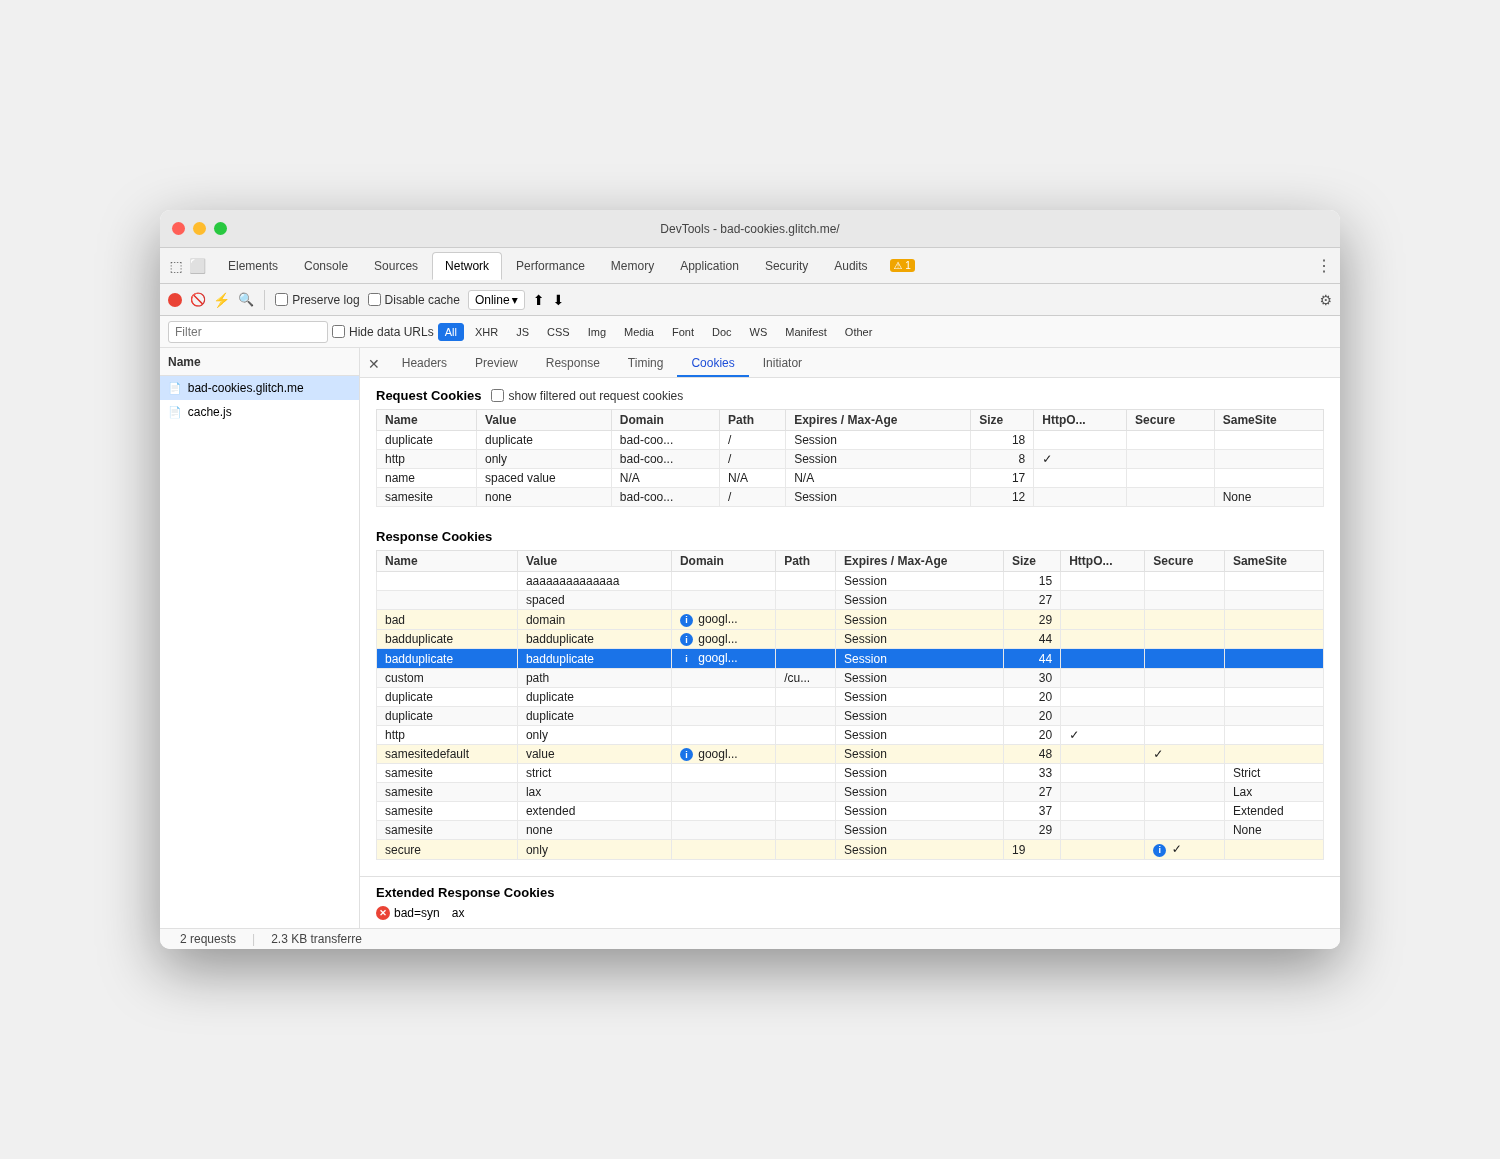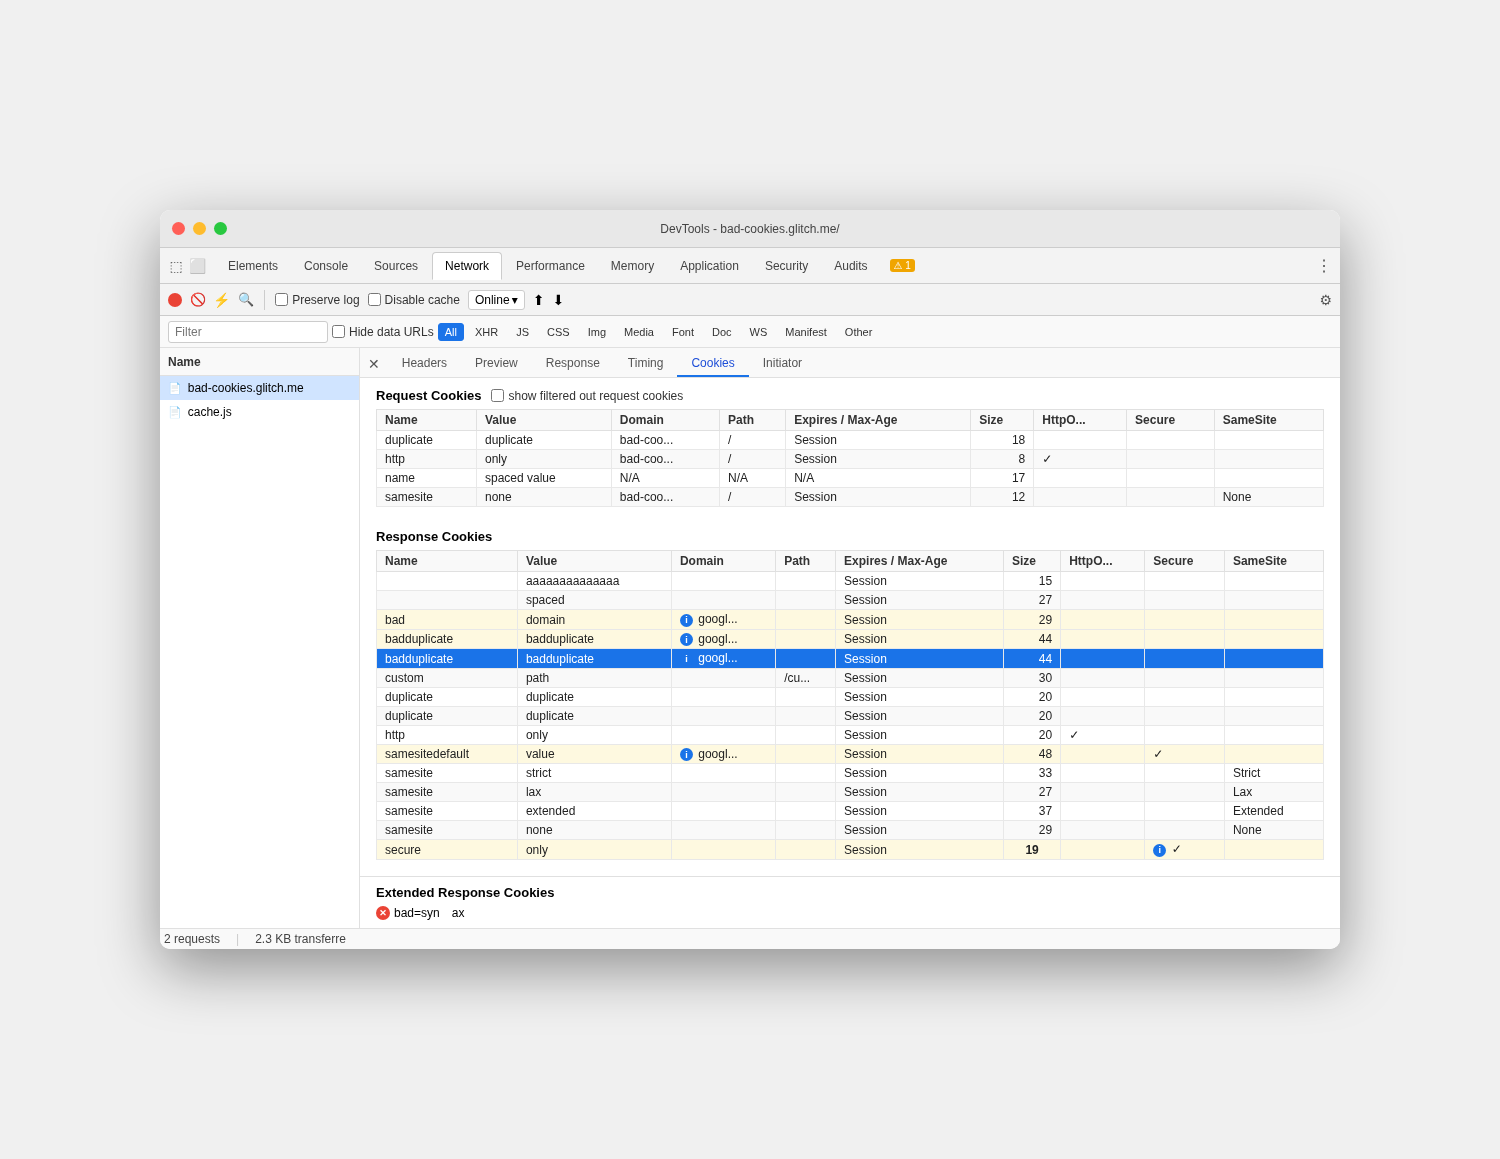--- a/index.html
+++ b/index.html
@@ -310,21 +310,21 @@
       height: 14px;
       border-radius: 50%;
       background: #ea4335;
       color: #fff;
       font-size: 9px;
       font-weight: bold;
     }
     .status-bar {
       border-top: 1px solid #e0e0e0;
       background: #f9f9f9;
-      padding: 3px 4px;
+      padding: 3px 20px;
       font-size: 12px;
       color: #444;
       display: flex;
       gap: 16px;
     }
     .status-bar-separator { color: #ccc; }
     .upload-download-icon {
       display: inline-flex;
       align-items: center;
       font-size: 14px;
@@ -687,21 +687,21 @@
                   <td></td>
                   <td></td>
                   <td>None</td>
                 </tr>
                 <tr class="warning">
                   <td>secure</td>
                   <td>only</td>
                   <td></td>
                   <td></td>
                   <td>Session</td>
-                  <td style="text-align: center; font-weight: bold;">19</td>
+                  <td style="text-align: left;">19</td>
                   <td></td>
                   <td><span class="info-icon">i</span> ✓</td>
                   <td></td>
                 </tr>
               </tbody>
           </table>
         </div>
 
         <div class="malformed-section">
           <div class="malformed-title">Extended Response Cookies</div>

